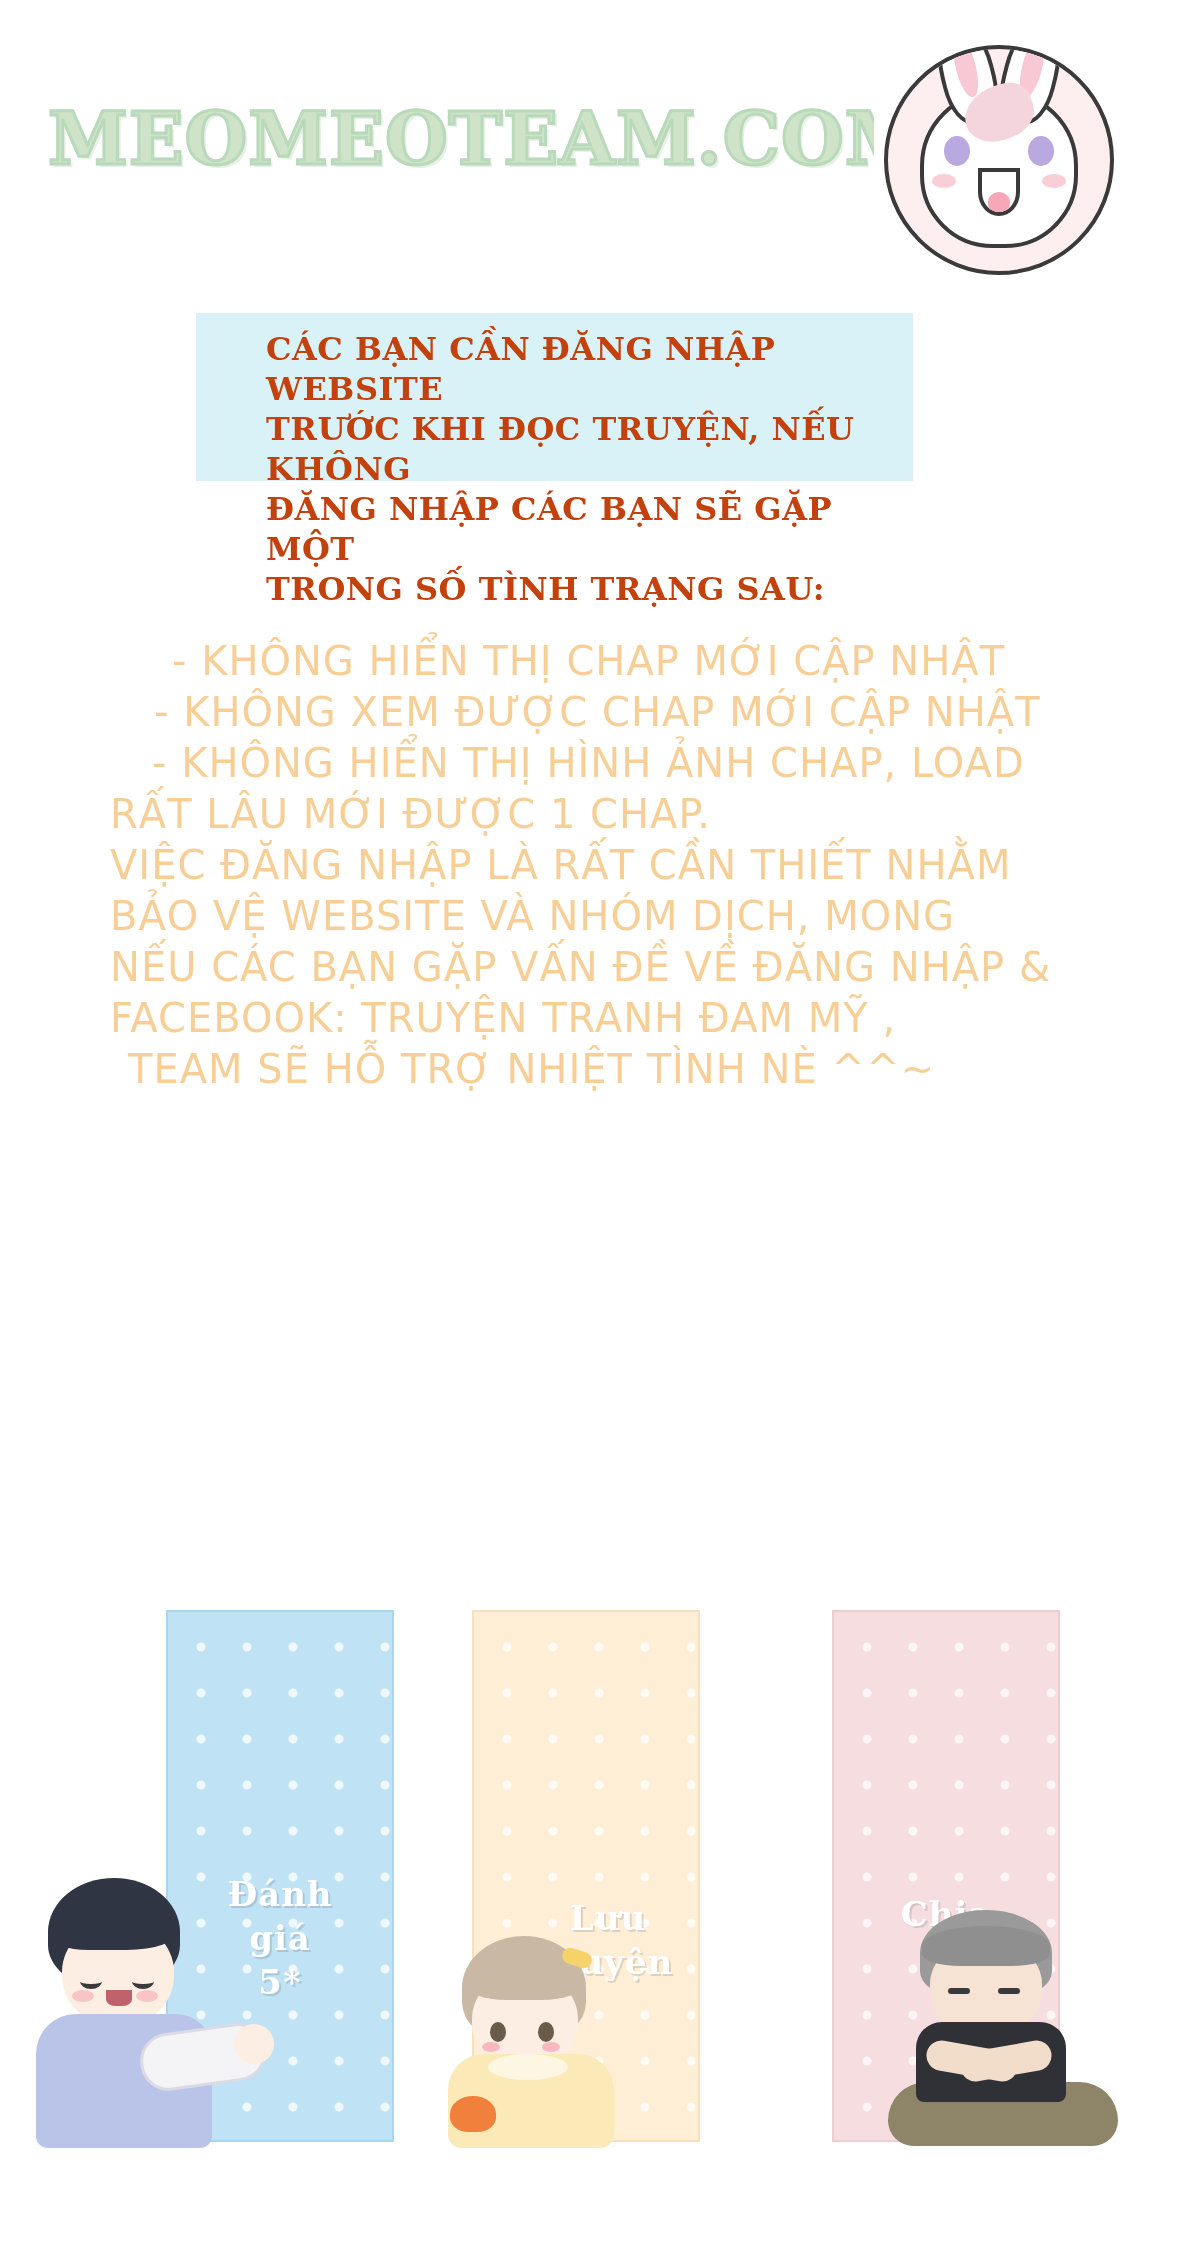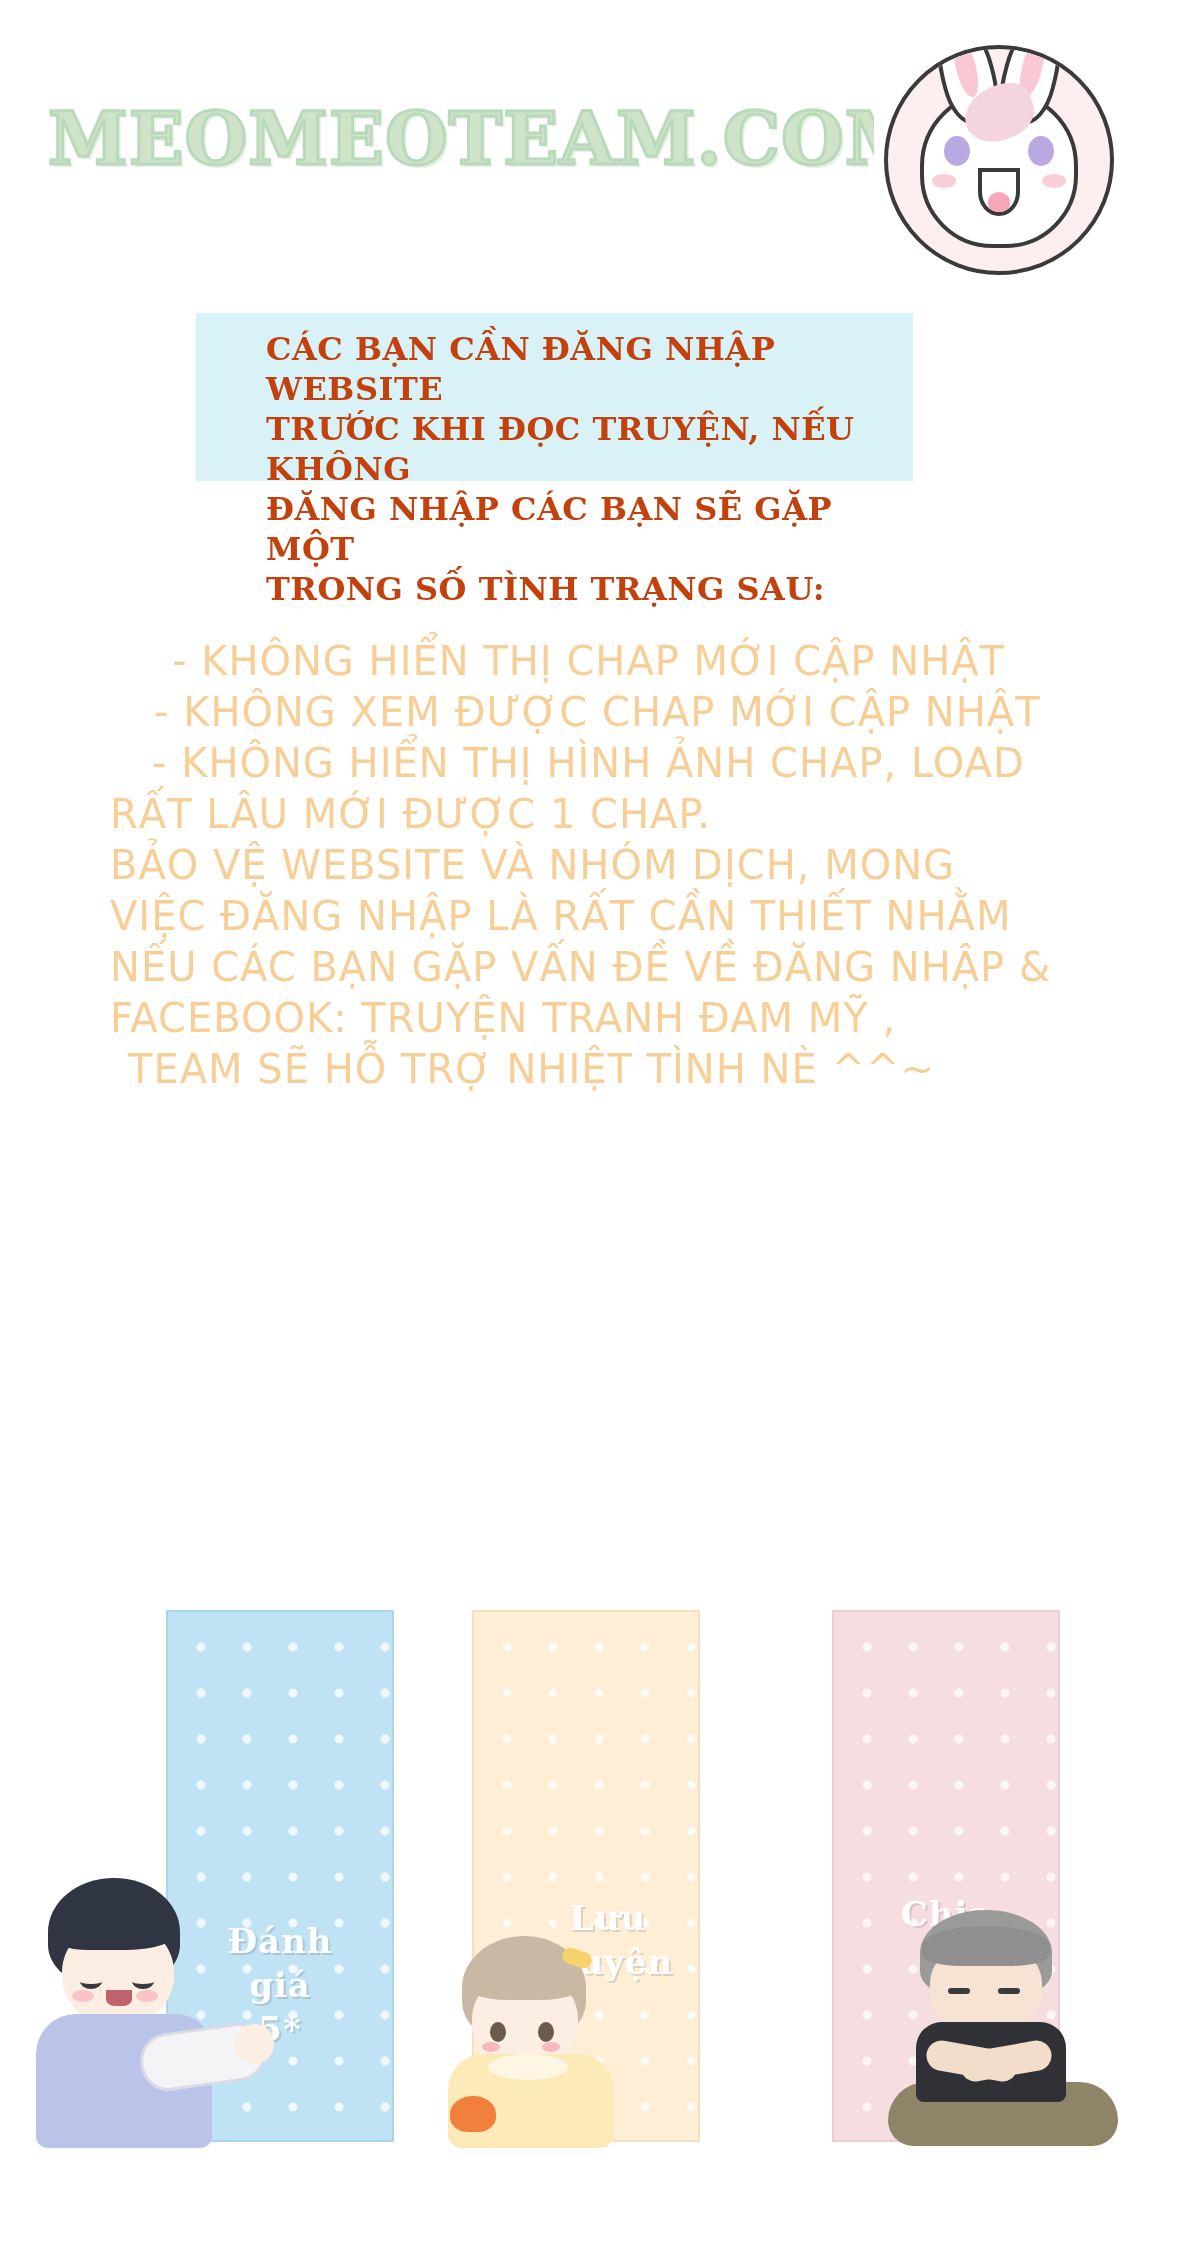--- a/index.html
+++ b/index.html
@@ -394,33 +394,33 @@
     <p>ĐĂNG NHẬP CÁC BẠN SẼ GẶP MỘT</p>
     <p>TRONG SỐ TÌNH TRẠNG SAU:</p>
   </div>
 </div>
 
 <div class="body-text">
   <p class="ind-1">- KHÔNG HIỂN THỊ CHAP MỚI CẬP NHẬT</p>
   <p class="ind-2">- KHÔNG XEM ĐƯỢC CHAP MỚI CẬP NHẬT</p>
   <p class="ind-3">- KHÔNG HIỂN THỊ HÌNH ẢNH CHAP, LOAD</p>
   <p>RẤT LÂU MỚI ĐƯỢC 1 CHAP.</p>
+  <p>VIỆC ĐĂNG NHẬP LÀ RẤT CẦN THIẾT NHẰM</p>
   <p>BẢO VỆ WEBSITE VÀ NHÓM DỊCH, MONG</p>
-  <p>VIỆC ĐĂNG NHẬP LÀ RẤT CẦN THIẾT NHẰM</p>
   <p>NẾU CÁC BẠN GẶP VẤN ĐỀ VỀ ĐĂNG NHẬP &amp;</p>
   <p>FACEBOOK: TRUYỆN TRANH ĐAM MỸ ,</p>
   <p class="ind-5">TEAM SẼ HỖ TRỢ NHIỆT TÌNH NÈ ^^~</p>
 </div>
 
 <div class="cards">
 
   <div class="card" id="card-rate">
     <div class="dots"></div>
   </div>
-  <div class="card-label" id="label-rate" style="left:166px; width:228px;margin-top:47px;">Đánh<br>giá<br>5*</div>
+  <div class="card-label" id="label-rate" style="left:166px; width:228px;">Đánh<br>giá<br>5*</div>
 
   <div class="card" id="card-save">
     <div class="dots"></div>
   </div>
   <div class="card-label" id="label-save" style="left:472px; width:272px;">Lưu<br>truyện</div>
 
   <div class="card" id="card-share">
     <div class="dots"></div>
   </div>
   <div class="card-label" id="label-share" style="left:832px; width:228px;">Chia<br>sẻ</div>

